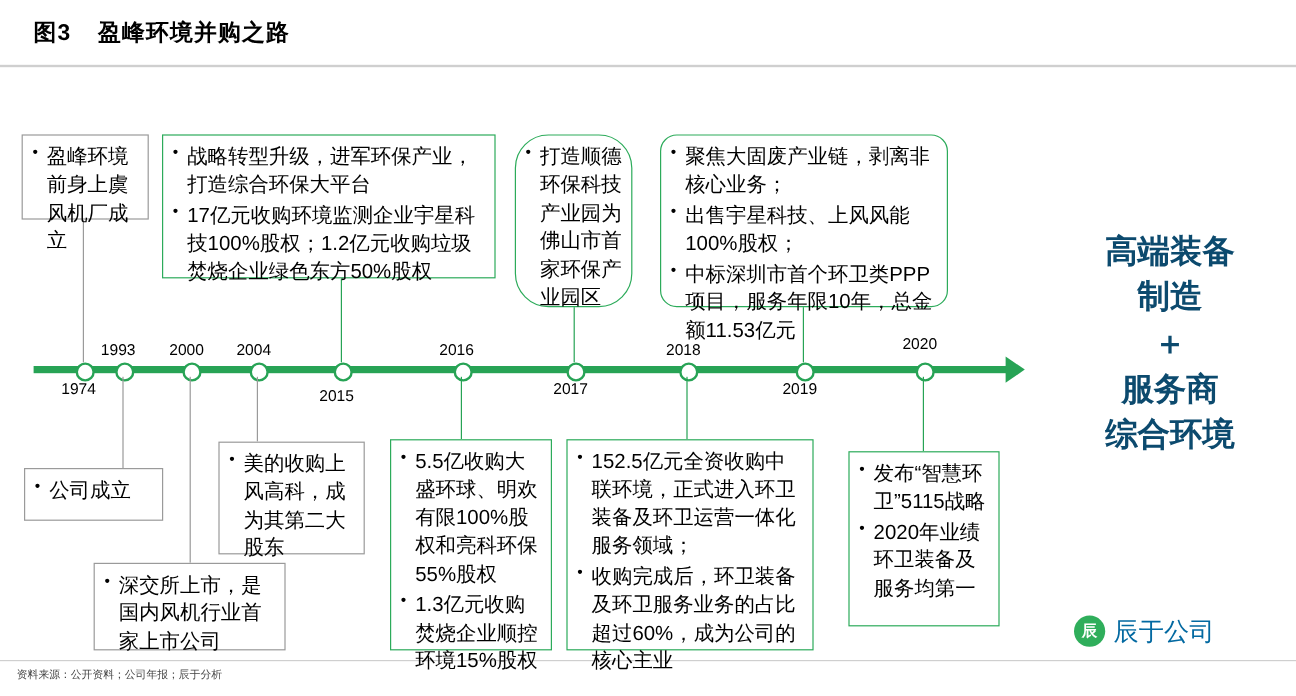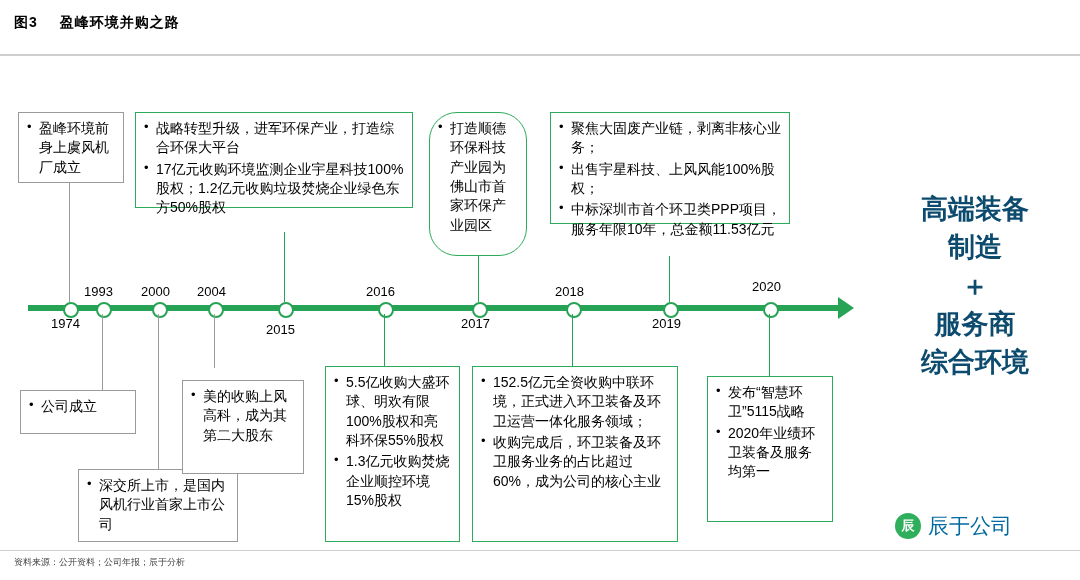--- a/index.html
+++ b/index.html
@@ -8,22 +8,22 @@
     background:#ffffff;
     font-family:"Liberation Sans", sans-serif;
     position:relative;
     overflow:hidden;
     color:#000;
   }
   .frame-border-top {
     position:absolute; left:0; top:0; width:1080px; height:4px; background:#ffffff;
   }
   #title {
-    position:absolute; left:14px; top:14px;
-    font-size:14px; font-weight:bold; letter-spacing:1px;
+    position:absolute; left:28px; top:14px;
+    font-size:19px; font-weight:bold; letter-spacing:1px;
     white-space:nowrap;
   }
   #title .t-num { margin-right:22px; }
   .hr-top {
     position:absolute; left:0; top:54px; width:1080px; height:2px; background:#cfcfcf;
   }
   .hr-bottom {
     position:absolute; left:0; top:550px; width:1080px; height:1px; background:#cfcfcf;
   }
   #source {
@@ -55,21 +55,21 @@
   
   .vline { position:absolute; width:1px; background:#27a355; }
 
   
   .box {
     position:absolute;
     border:1px solid #2cab5a;
     background:#ffffff;
     box-sizing:border-box;
     padding:6px 8px 6px 8px;
-    font-size:14px;
+    font-size:17px;
     line-height:1.38;
   }
   .box.gray { border:1px solid #9a9a9a; }
   .box ul { margin:0; padding:0; list-style:none; }
   .box li { position:relative; padding-left:12px; margin:0 0 2px 0; }
   .box li:before {
     content:"\2022";
     position:absolute; left:0; top:-1px;
     font-size:13px;
   }
@@ -146,54 +146,54 @@
 <div class="vline" style="left:384px; top:314px; height:52px;"></div>
 <div class="vline" style="left:572px; top:314px; height:52px;"></div>
 <div class="vline" style="left:769px; top:314px; height:62px;"></div>
 
 <div class="box gray" style="left:18px; top:112px; width:106px; height:71px;">
   <ul>
     <li>盈峰环境前身上虞风机厂成立</li>
   </ul>
 </div>
 
-<div class="box" style="left:135px; top:112px; width:278px; height:96px;">
+<div class="box" style="left:135px; top:112px; width:278px; height:120px;">
   <ul>
     <li>战略转型升级，进军环保产业，打造综合环保大平台</li>
     <li>17亿元收购环境监测企业宇星科技100%股权；1.2亿元收购垃圾焚烧企业绿色东方50%股权</li>
   </ul>
 </div>
 
 <div class="box" style="left:429px; top:112px; width:98px; height:144px;border-radius:28px;">
   <ul>
     <li>打造顺德环保科技产业园为佛山市首家环保产业园区</li>
   </ul>
 </div>
 
-<div class="box" style="left:550px; top:112px; width:240px; height:112px;">
+<div class="box" style="left:550px; top:112px; width:240px; height:144px;border-radius:14px;">
   <ul>
     <li>聚焦大固废产业链，剥离非核心业务；</li>
     <li>出售宇星科技、上风风能100%股权；</li>
     <li>中标深圳市首个环卫类PPP项目，服务年限10年，总金额11.53亿元</li>
   </ul>
 </div>
 
 <div class="box gray" style="left:20px; top:390px; width:116px; height:44px;">
   <ul>
     <li>公司成立</li>
   </ul>
 </div>
 
 <div class="box gray" style="left:78px; top:469px; width:160px; height:73px;">
   <ul>
     <li>深交所上市，是国内风机行业首家上市公司</li>
   </ul>
 </div>
 
-<div class="box gray" style="left:182px; top:380px; width:122px; height:94px;">
+<div class="box gray" style="left:182px; top:368px; width:122px; height:94px;">
   <ul>
     <li>美的收购上风高科，成为其第二大股东</li>
   </ul>
 </div>
 
 <div class="box" style="left:325px; top:366px; width:135px; height:176px;">
   <ul>
     <li>5.5亿收购大盛环球、明欢有限100%股权和亮科环保55%股权</li>
     <li>1.3亿元收购焚烧企业顺控环境15%股权</li>
   </ul>

